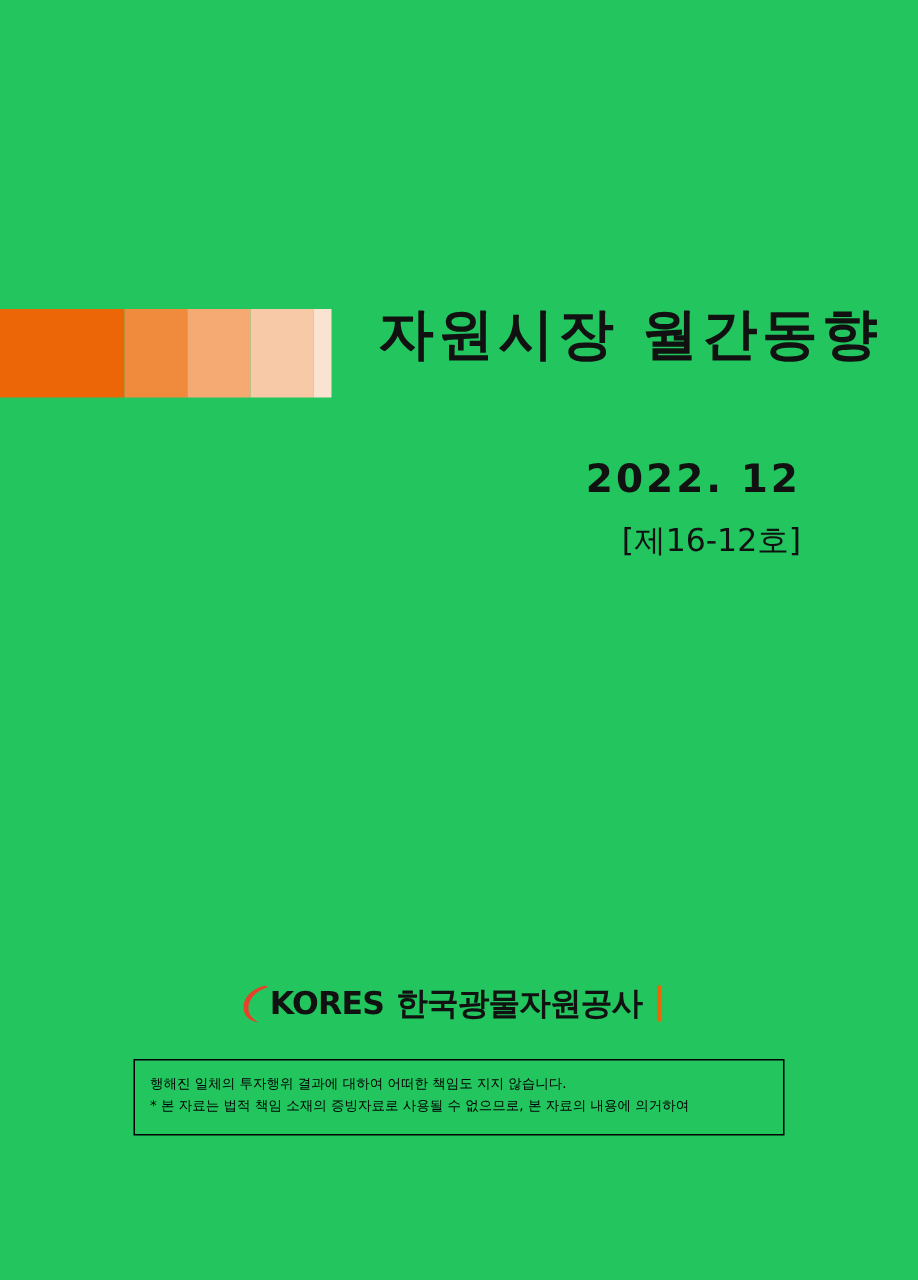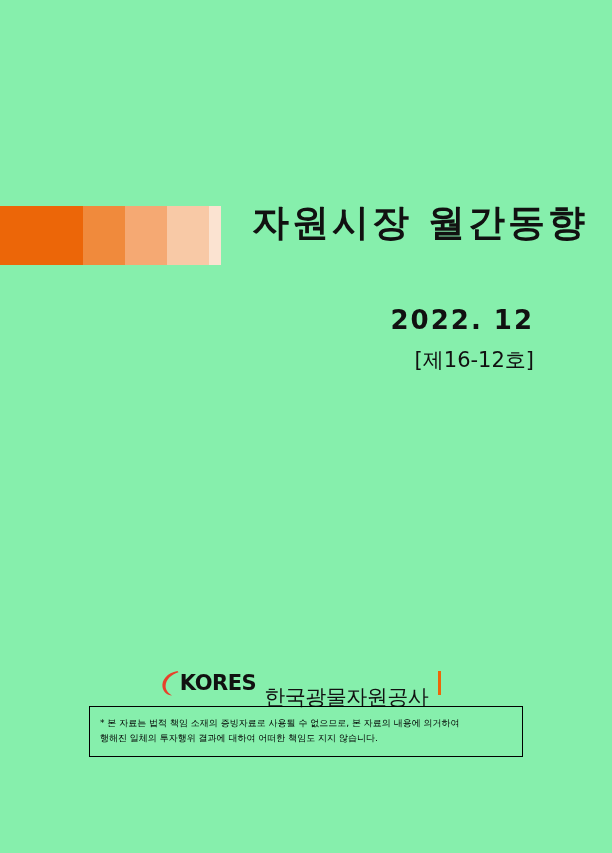--- a/index.html
+++ b/index.html
@@ -11,21 +11,21 @@
     height: 853px;
     background: #ffffff;
     font-family: "Liberation Sans", sans-serif;
     overflow: hidden;
     position: relative;
   }
   .page {
     position: relative;
     width: 612px;
     height: 853px;
-    background: #86efac;
+    background: #22c55e;
   }
 
   
   .title-band {
     position: absolute;
     left: 0;
     top: 206px;
     width: 612px;
     height: 59px;
     display: flex;
@@ -103,25 +103,24 @@
   .kores-word {
     font-family: "DejaVu Sans", "Liberation Sans", sans-serif;
     font-size: 21px;
     font-weight: bold;
     color: #111111;
     letter-spacing: -0.5px;
   }
   .corp-name {
     font-family: "DejaVu Sans", "Liberation Sans", sans-serif;
     font-size: 21px;
-    font-weight: normal;
+    font-weight: bold;
     color: #111111;
     letter-spacing: -0.5px;
     margin-right: 10px;
-    margin-top: 28px;
   }
   .divider-bar {
     width: 3px;
     height: 24px;
     background: #ec6608;
     margin-right: 10px;
   }
   .dept-name {
     font-family: "DejaVu Sans", "Liberation Sans", sans-serif;
     font-size: 21px;
@@ -175,17 +174,17 @@
       <svg class="kores-swoosh" viewBox="0 0 18 26">
         <path d="M16.5 1 C6 3, 0.5 10, 1.5 17 C2.2 22, 6 25, 11 25.5 C7 23, 4.5 20, 4.6 16 C4.8 9.5, 10 4.5, 17.5 2.2 Z" fill="#e8412a"></path>
       </svg>
       <span class="kores-word">KORES</span>
     </div>
     <span class="corp-name">한국광물자원공사</span>
     <span class="divider-bar"></span>
   </div>
 
   <div class="disclaimer">
+    <div>행해진 일체의 투자행위 결과에 대하여 어떠한 책임도 지지 않습니다.</div>
     <div>* 본 자료는 법적 책임 소재의 증빙자료로 사용될 수 없으므로, 본 자료의 내용에 의거하여</div>
-    <div>행해진 일체의 투자행위 결과에 대하여 어떠한 책임도 지지 않습니다.</div>
   </div>
 
 </div>
 
 </body></html>

